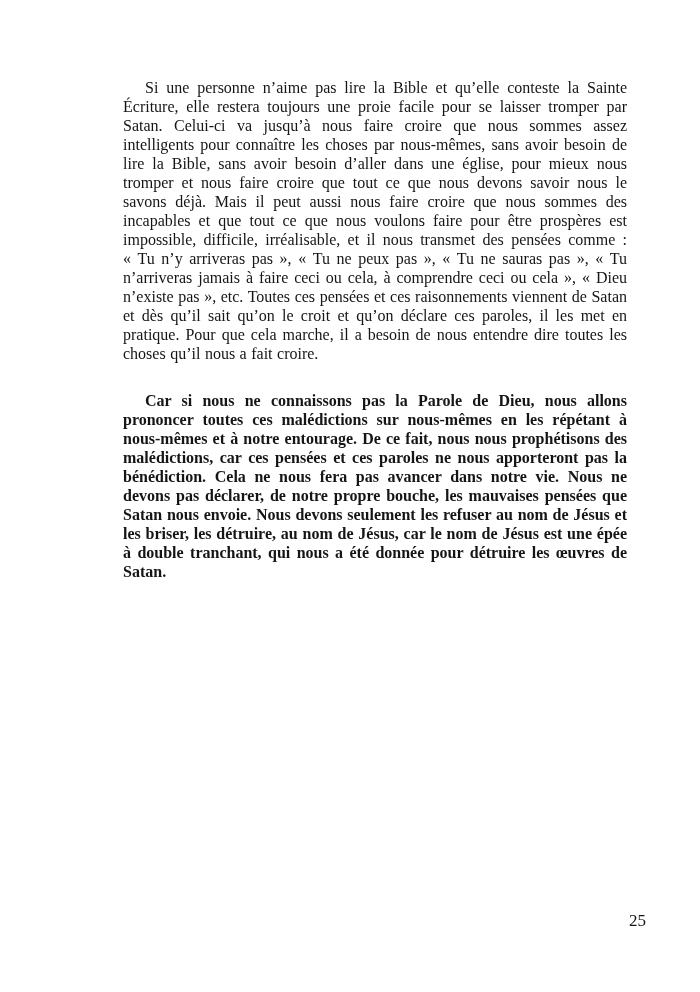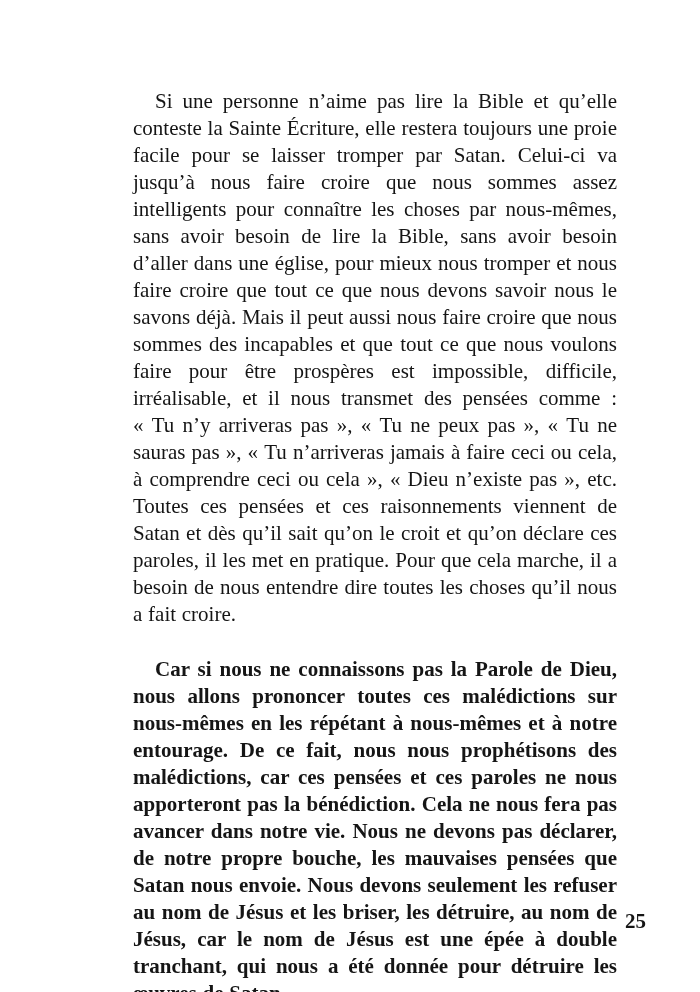--- a/index.html
+++ b/index.html
@@ -16,39 +16,38 @@
       color: #151515;
       overflow: hidden;
     }
     .text-block {
       position: absolute;
       left: 119px;
       right: 69px;
       top: 74px;
     }
     .para {
-      margin: 14px;
-      font-size: 21px;
-      line-height: 27px;
+      margin: 4px;
+      font-size: 16px;
+      line-height: 19px;
       text-align: justify;
       text-indent: 22px;
       word-spacing: 0.5px;
     }
     .para + .para {
       margin-top: 28px;
       font-weight: bold;
     }
     .page-number {
       position: absolute;
       top: 909px;
       right: 54px;
-      font-size: 21px;
+      font-size: 17px;
       line-height: 24px;
       color: #151515;
-      font-weight: bold;
     }
   </style>
 </head>
 <body>
 
 <div class="page">
   <div class="text-block">
     <p class="para">Si une personne n’aime pas lire la Bible et qu’elle conteste la Sainte Écriture, elle restera toujours une proie facile pour se laisser tromper par Satan. Celui-ci va jusqu’à nous faire croire que nous sommes assez intelligents pour connaître les choses par nous-mêmes, sans avoir besoin de lire la Bible, sans avoir besoin d’aller dans une église, pour mieux nous tromper et nous faire croire que tout ce que nous devons savoir nous le savons déjà. Mais il peut aussi nous faire croire que nous sommes des incapables et que tout ce que nous voulons faire pour être prospères est impossible, difficile, irréalisable, et il nous transmet des pensées comme&nbsp;: «&nbsp;Tu n’y arriveras pas&nbsp;», «&nbsp;Tu ne peux pas&nbsp;», «&nbsp;Tu ne sauras pas&nbsp;», «&nbsp;Tu n’arriveras jamais à faire ceci ou cela, à comprendre ceci ou cela&nbsp;», «&nbsp;Dieu n’existe pas&nbsp;», etc. Toutes ces pensées et ces raisonnements viennent de Satan et dès qu’il sait qu’on le croit et qu’on déclare ces paroles, il les met en pratique. Pour que cela marche, il a besoin de nous entendre dire toutes les choses qu’il nous a fait croire.</p>
     <p class="para">Car si nous ne connaissons pas la Parole de Dieu, nous allons prononcer toutes ces malédictions sur nous-mêmes en les répétant à nous-mêmes et à notre entourage. De ce fait, nous nous prophétisons des malédictions, car ces pensées et ces paroles ne nous apporteront pas la bénédiction. Cela ne nous fera pas avancer dans notre vie. Nous ne devons pas déclarer, de notre propre bouche, les mauvaises pensées que Satan nous envoie. Nous devons seulement les refuser au nom de Jésus et les briser, les détruire, au nom de Jésus, car le nom de Jésus est une épée à double tranchant, qui nous a été donnée pour détruire les œuvres de Satan.</p>
   </div>

